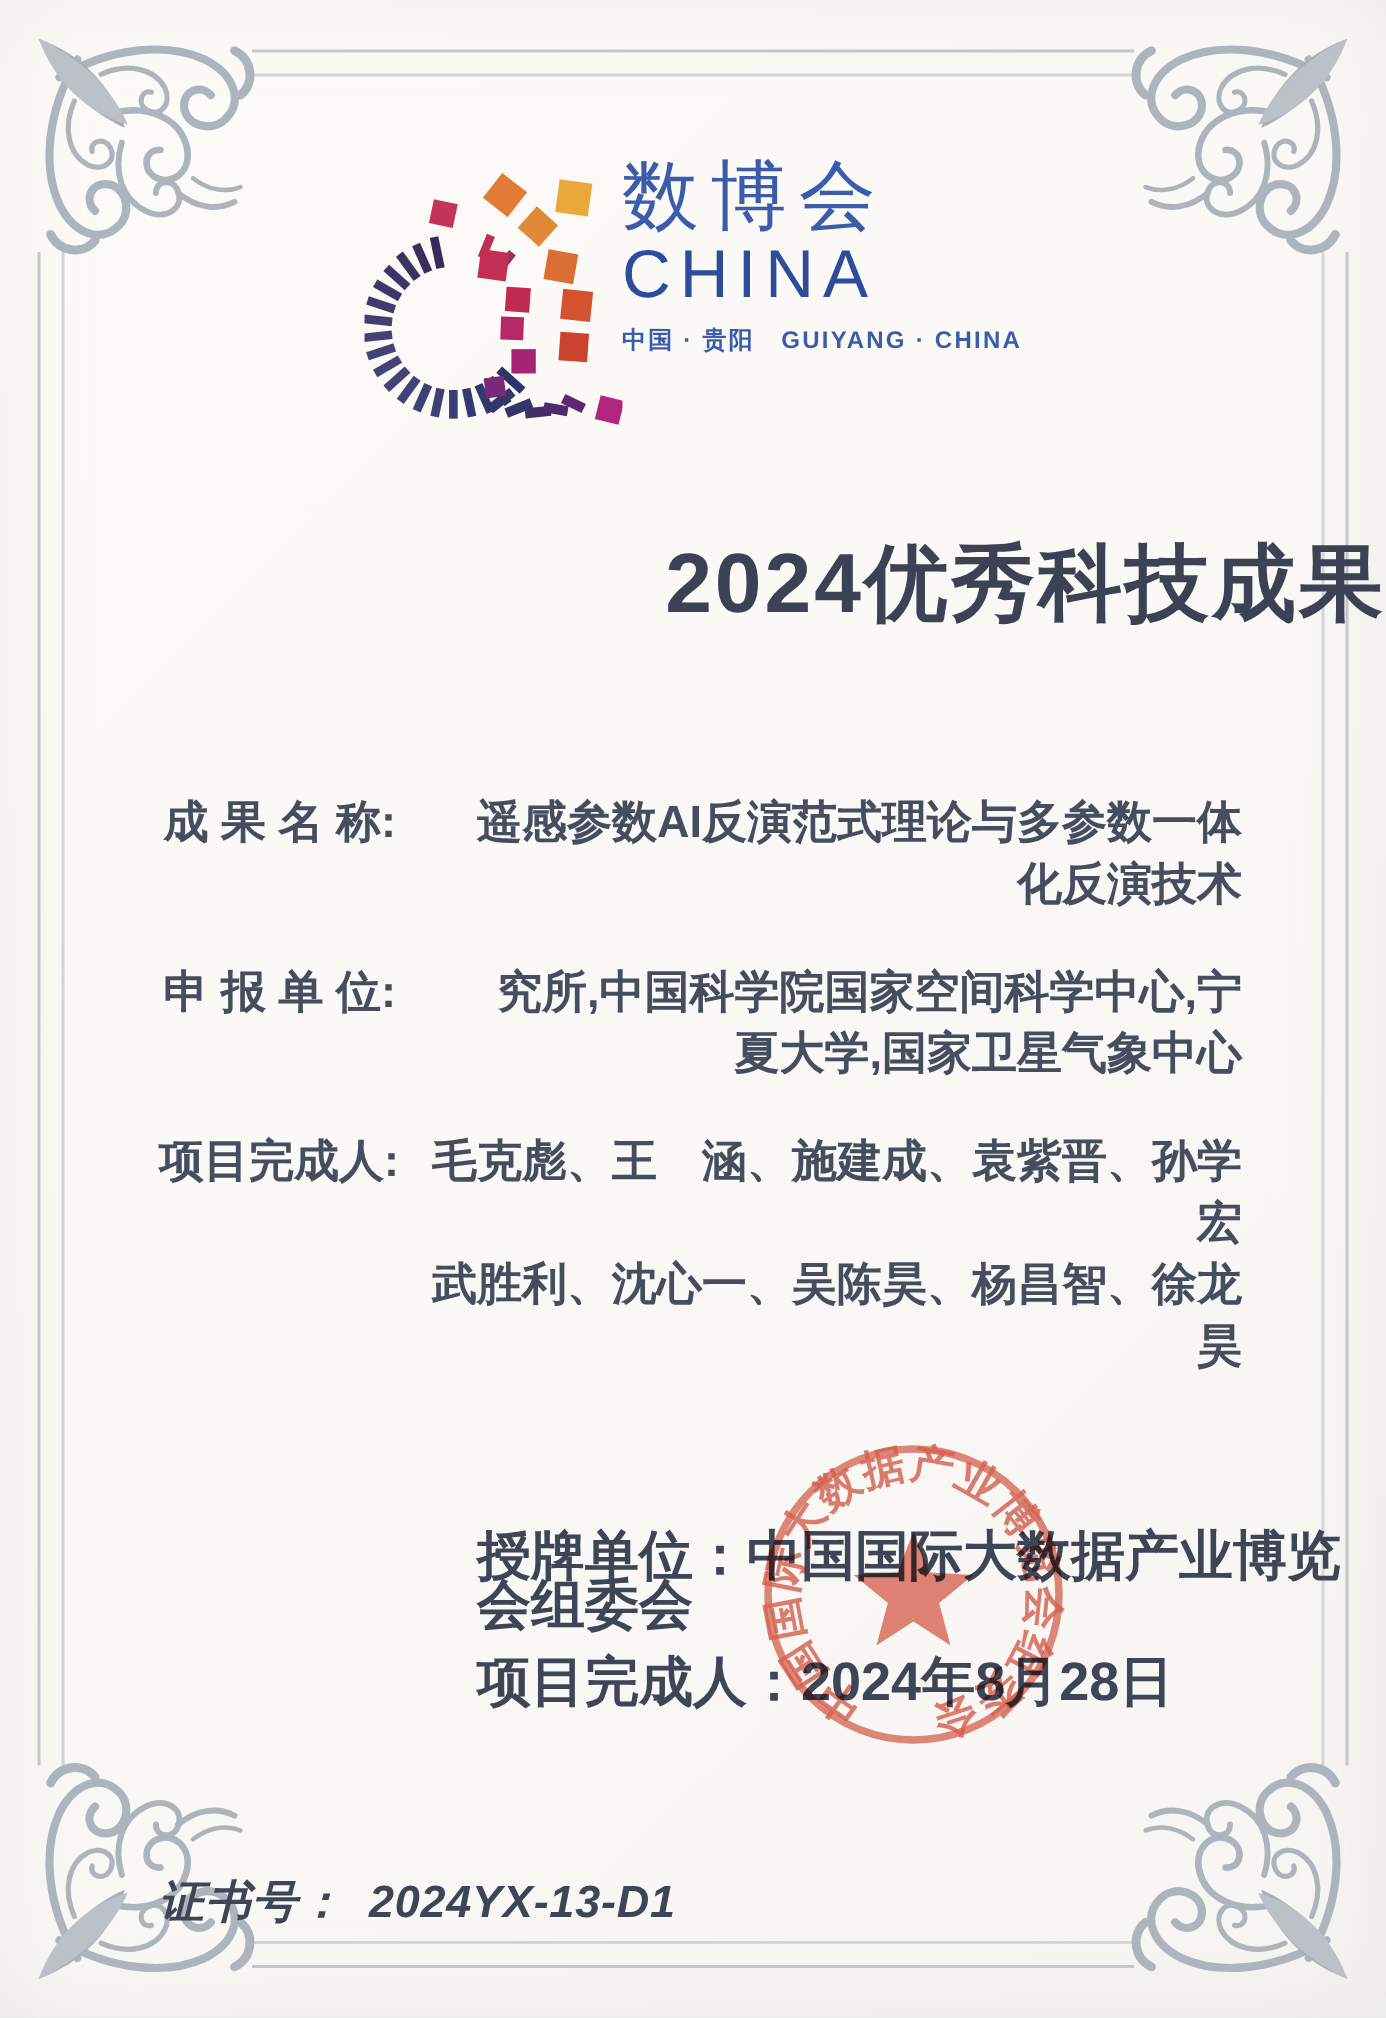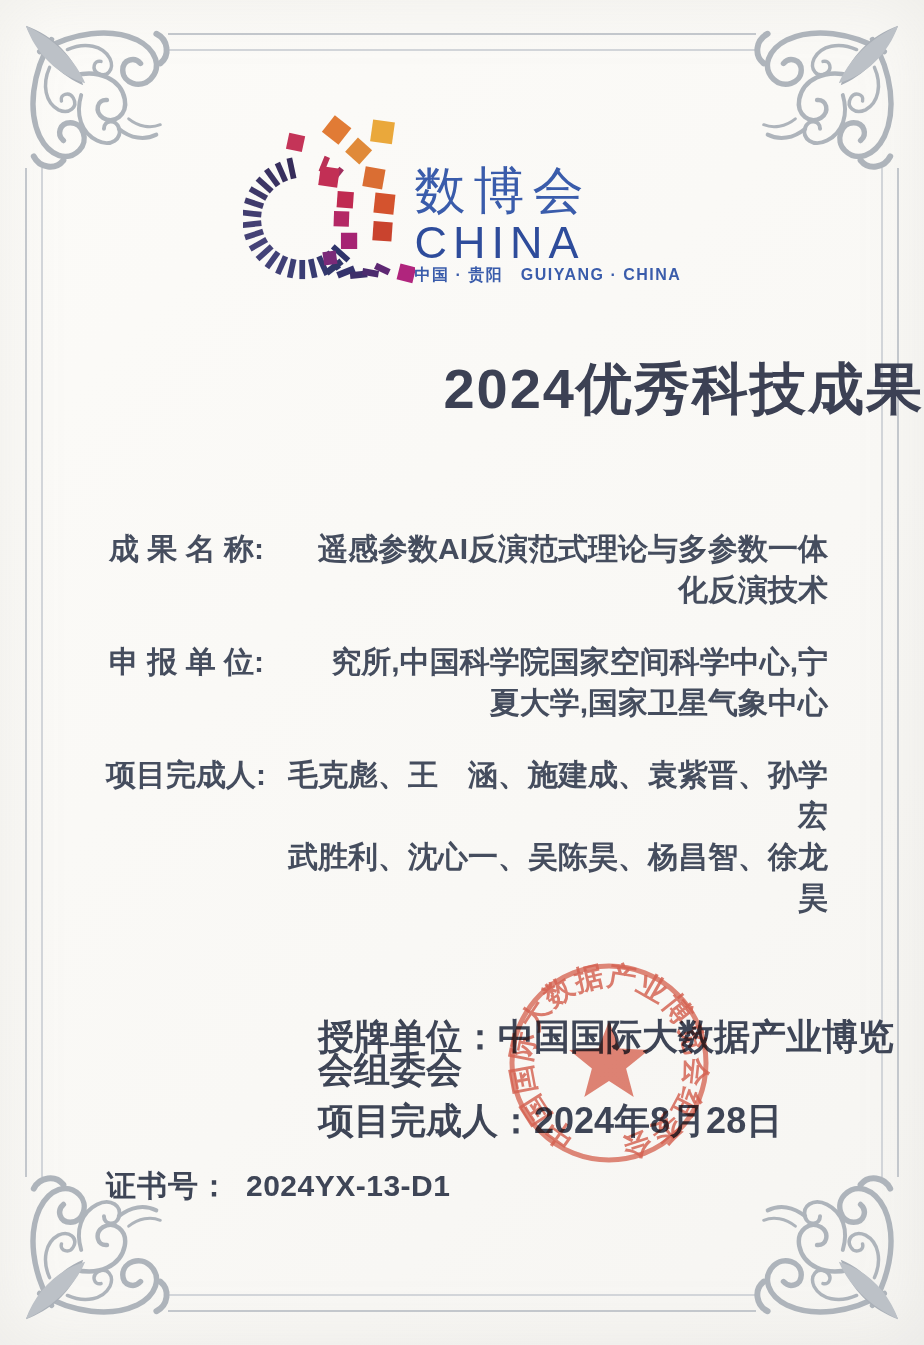--- a/index.html
+++ b/index.html
@@ -22,46 +22,46 @@
   .bl-l1{left:25px}.bl-l2{left:41px}
   .bl-r1{right:25px}.bl-r2{right:41px}
   
   .corner{position:absolute;width:176px;height:176px;}
   .corner.tl{top:12px;left:12px;}
   .corner.tr{top:12px;right:12px;transform:scaleX(-1);}
   .corner.bl{bottom:12px;left:12px;transform:scaleY(-1);}
   .corner.br{bottom:12px;right:12px;transform:scale(-1,-1);}
   
   .logo-row{position:absolute;top:104px;left:0;right:0;
-    display:flex;justify-content:center;align-items:flex-end;}
+    display:flex;justify-content:center;align-items:flex-start;}
   .logo-mark{width:172px;height:182px;flex:none;}
   .logo-text{display:flex;flex-direction:column;}
   .logo-cn{font-size:51px;color:#3a5cab;letter-spacing:8px;font-weight:500;line-height:1.05;}
   .logo-en1{font-size:45px;font-weight:800;color:#2e4c9b;line-height:1.05;margin-top:2px;letter-spacing:1px;}
   .logo-en2{font-size:45px;font-weight:300;color:#2e4c9b;line-height:1.0;margin-top:2px;letter-spacing:6px;}
-  .logo-loc{font-size:16px;color:#3a5cab;letter-spacing:1.5px;font-weight:600;}
+  .logo-loc{font-size:16px;color:#3a5cab;margin-top:12px;letter-spacing:1.5px;font-weight:600;}
   
   .title{position:absolute;top:352px;left:0;right:0;margin:0;text-align:right;
     font-size:56px;font-weight:900;color:#3c4154;letter-spacing:2px;}
   
   .fields{position:absolute;left:106px;top:528px;width:722px;
     color:#454d5e;font-size:30px;font-weight:600;text-align:right;}
   .field{display:flex;margin-bottom:31px;}
   .field-label{width:158px;flex:none;line-height:41px;white-space:nowrap;}
   .field-value{flex:1;line-height:41px;}
   
   .award{position:absolute;left:318px;top:1020px;z-index:2;
     font-size:36px;font-weight:700;color:#3e4556;}
   .award-row{margin-bottom:18px;line-height:33px;}
   
   .seal{position:absolute;left:502px;top:956px;width:214px;height:214px;
     z-index:3;mix-blend-mode:multiply;opacity:.9;}
   
-  .certno{position:absolute;left:106px;top:1166px;
-    font-size:30px;font-weight:600;color:#3e4556;letter-spacing:1px;}
+  .certno{position:absolute;left:106px;top:1248px;
+    font-size:30px;font-weight:600;color:#3e4556;letter-spacing:1px;font-style:italic;}
   .certno .num{margin-left:16px;letter-spacing:.5px;}
 </style>
 </head>
 <body>
 
 <div class="page">
 
   <svg width="0" height="0" style="position:absolute" aria-hidden="true">
     <symbol id="flourish" viewBox="0 0 178 178">
       <g stroke="#aeb4bb" fill="none" stroke-linecap="round">

